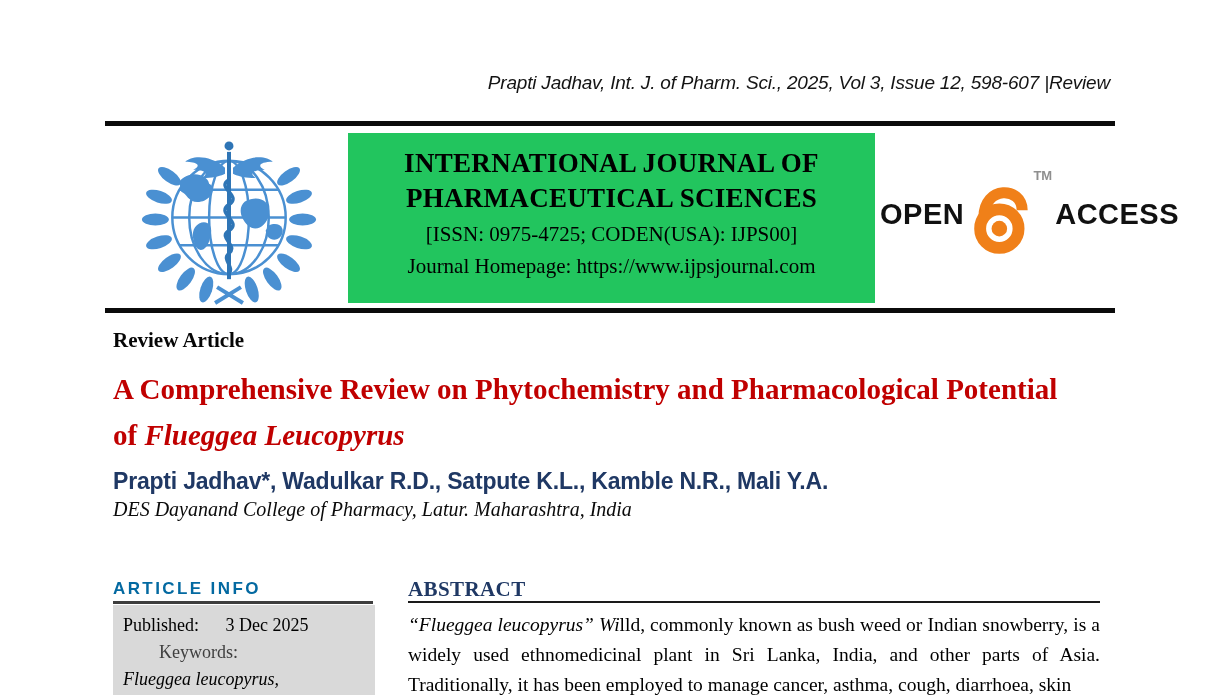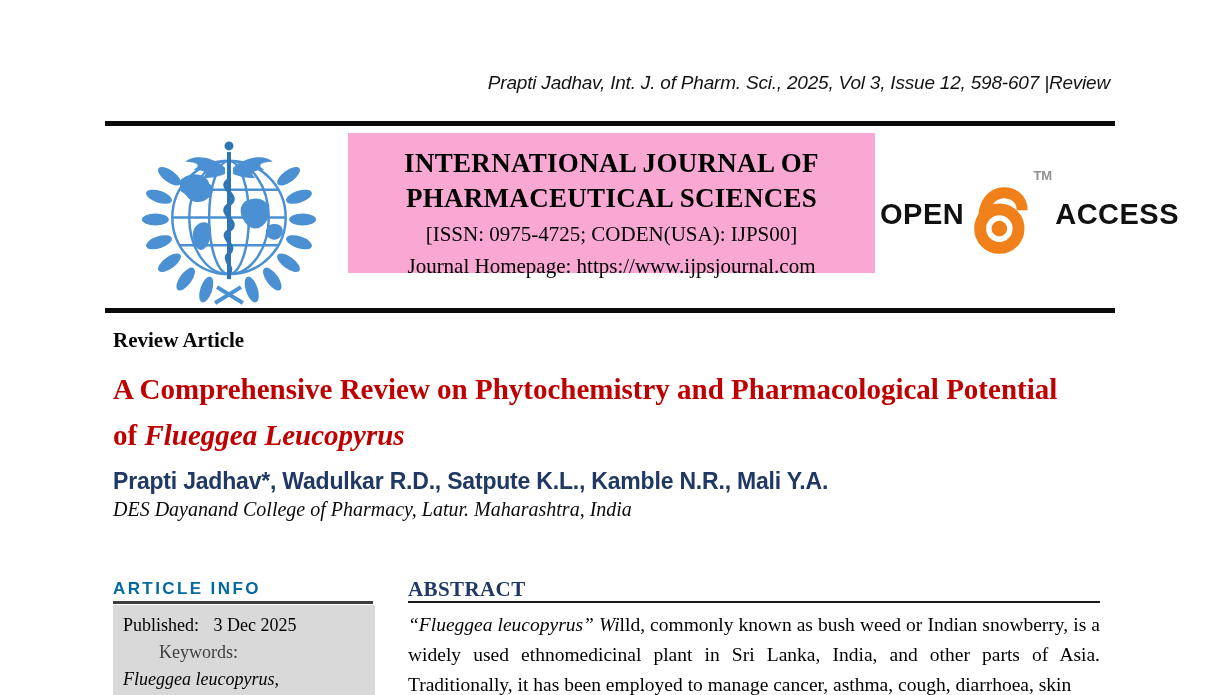--- a/index.html
+++ b/index.html
@@ -19,22 +19,22 @@
   }
 
   
   .rule { left: 105px; width: 1010px; background: #0b0b0b; }
   .rule-top { top: 121px; height: 5px; }
   .rule-mid { top: 308px; height: 5px; }
 
   
   .logo-wrap { left: 126px; top: 128px; width: 206px; height: 184px; }
   .masthead-box {
-    left: 348px; top: 133px; width: 527px; height: 140px;
-    background: #f9a8d4; text-align: center; padding-top: 13px;
+    left: 348px; top: 133px; width: 527px; height: 170px;
+    background: #22c55e; text-align: center; padding-top: 13px;
   }
   .jtitle { font-weight: bold; font-size: 27px; line-height: 35px; letter-spacing: 0.3px; }
   .jissn { font-size: 21px; line-height: 33px; margin-top: 2px; }
   .jhome { font-size: 21px; line-height: 30px; }
 
   
   .oa { left: 880px; top: 168px; width: 238px; height: 92px;
         display: flex; align-items: center; font-family: "Liberation Sans", sans-serif; }
   .oa-word { font-weight: bold; font-size: 29px; letter-spacing: 0.5px; color: #111; }
   .oa-icon-wrap { position: relative; width: 64px; height: 90px; margin: 0 4px 0 7px; }
@@ -59,21 +59,21 @@
     left: 113px; top: 579px;
     font-family: "Liberation Sans", sans-serif; font-size: 17px; font-weight: 700;
     letter-spacing: 2.4px; color: #0369a1;
   }
   .info-underline { left: 113px; top: 601px; width: 260px; height: 3px; background: #3d3d3d; }
   .info-box {
     left: 113px; top: 605px; width: 262px; height: 95px;
     background: #d9d9d9; padding: 7px 10px 0 10px;
     font-size: 18px; line-height: 27px;
   }
-  .published-value { margin-left: 10px; text-align: right; }
+  .published-value { margin-left: 22px; text-align: right; }
   .keywords-label { color: #404040; margin-left: 36px; }
   .keyword-item { font-style: italic; }
 
   
   .abstract-heading { left: 408px; top: 577px; font-size: 21px; font-weight: bold; color: #1f3864; letter-spacing: 0.4px; }
   .abstract-underline { left: 408px; top: 601px; width: 692px; height: 2px; background: #1a1a1a; }
   .abstract-text {
     left: 408px; top: 610px; width: 692px;
     font-size: 19.5px; line-height: 30px; text-align: justify;
   }

